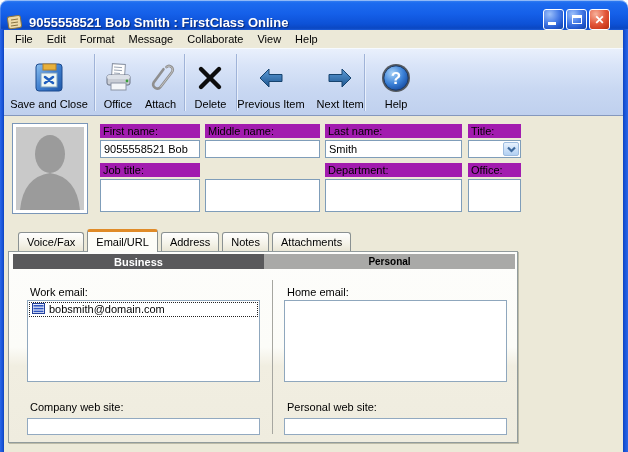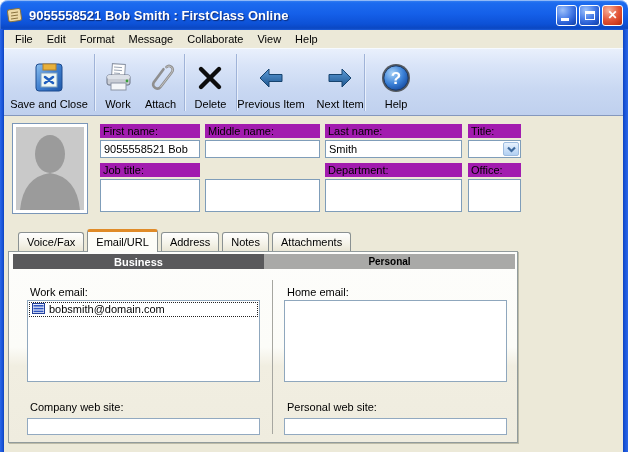--- a/index.html
+++ b/index.html
@@ -6,21 +6,21 @@
   html,body { width:628px; height:452px; }
   body { font-family:"Liberation Sans", sans-serif; background:#ffffff; }
   .screen { position:relative; width:628px; height:452px; overflow:hidden; background:#fff; }
 
   
   .titlebar {
     position:absolute; top:0; left:0; width:628px; height:30px;
     border-radius:8px 8px 0 0;
     background:linear-gradient(180deg,#3a84f2 0%,#1d6bef 10%,#1560e9 45%,#0d51d6 80%,#0b47c2 94%,#1c5cd8 100%);
     box-shadow:inset 0 1px 0 rgba(255,255,255,.45), inset 1px 0 0 rgba(255,255,255,.2);
-    display:flex; align-items:center; padding:0 5px 0 7px;
+    display:flex; align-items:flex-end; padding:0 18px 0 7px;
   }
   .title-icon { width:17px; height:16px; flex:0 0 auto; }
   .title-text {
     color:#fff; font-weight:bold; font-size:13px; margin-left:5px; flex:1;
     text-shadow:1px 1px 1px rgba(10,30,90,.8);
     white-space:nowrap; overflow:hidden;
   }
   .win-btn {
     width:21px; height:21px; margin-left:2px; border:1px solid #fff; border-radius:3px;
     display:flex; align-items:center; justify-content:center; position:relative;
@@ -211,21 +211,21 @@
             <rect x="9" y="2" width="13" height="12" fill="#fdfdfd" stroke="#8b94a4" transform="rotate(4 15 8)"></rect>
             <line x1="11" y1="5" x2="19" y2="5.6" stroke="#9aa4b4"></line>
             <line x1="11" y1="8" x2="19" y2="8.6" stroke="#9aa4b4"></line>
             <line x1="11" y1="11" x2="17" y2="11.5" stroke="#9aa4b4"></line>
             <rect x="4" y="13" width="23" height="10" rx="2" fill="#c8ccd4" stroke="#6a7284"></rect>
             <rect x="4" y="13" width="23" height="4" rx="2" fill="#dde1e8" stroke="none"></rect>
             <circle cx="24" cy="19" r="1.4" fill="#3aa03a"></circle>
             <rect x="8" y="21" width="15" height="7" fill="#f4f6f8" stroke="#8b94a4"></rect>
           </svg>
         </span>
-        <span class="tlabel">Work</span>
+        <span class="tlabel">Office</span>
       </div>
       <div class="tbtn">
         <span class="ticon">
           <svg width="30" height="32" viewBox="0 0 30 32">
             <path d="M20.5 5 c3.2-3 8.5 1.2 5 5.8 L14.5 25 c-2.8 3.6 -9 0.2 -6.8 -4.6 L17.5 7.2" fill="none" stroke="#8f8f8f" stroke-width="2.6" stroke-linecap="round"></path>
             <path d="M20.5 5 c3.2-3 8.5 1.2 5 5.8 L14.5 25" fill="none" stroke="#c8c8c8" stroke-width="0.9" stroke-linecap="round"></path>
           </svg>
         </span>
         <span class="tlabel">Attach</span>
       </div>

